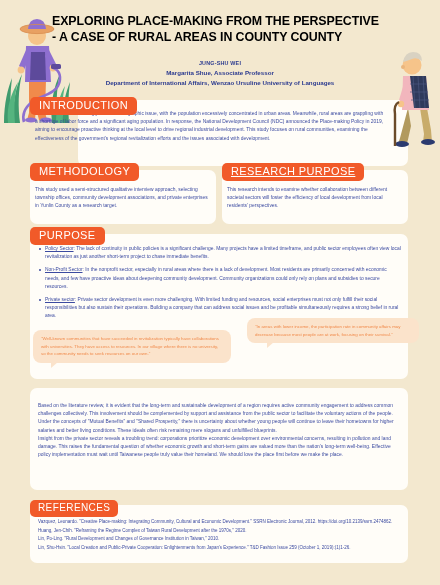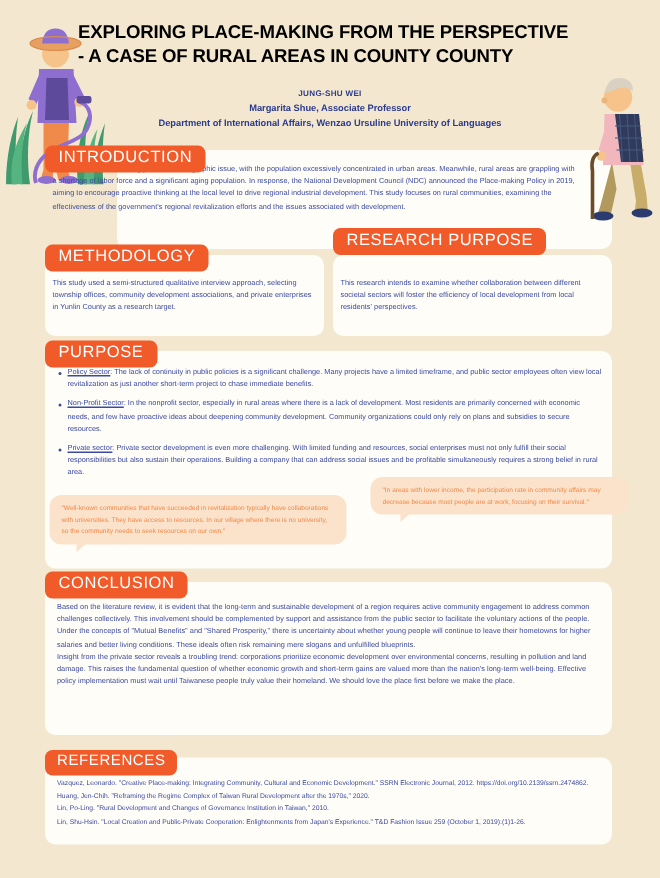--- a/index.html
+++ b/index.html
@@ -232,21 +232,21 @@
 
   <div class="card" style="left:78px; top:100px; width:330px; height:66px;"></div>
   <div class="tag" style="left:30px; top:97px;">INTRODUCTION</div>
   <div class="body-text" style="left:35px; top:110px; width:350px;">Taiwan faces an increasingly severe demographic issue, with the population excessively concentrated in urban areas. Meanwhile, rural areas are grappling with a shortage of labor force and a significant aging population. In response, the National Development Council (NDC) announced the Place-making Policy in 2019, aiming to encourage proactive thinking at the local level to drive regional industrial development. This study focuses on rural communities, examining the effectiveness of the government's regional revitalization efforts and the issues associated with development.</div>
 
   <div class="card" style="left:30px; top:170px; width:186px; height:54px;"></div>
   <div class="tag" style="left:30px; top:163px;text-align:center;">METHODOLOGY</div>
   <div class="body-text" style="left:35px; top:186px; width:176px;">This study used a semi-structured qualitative interview approach, selecting township offices, community development associations, and private enterprises in Yunlin County as a research target.</div>
 
   <div class="card" style="left:222px; top:170px; width:186px; height:54px;"></div>
-  <div class="tag" style="left:222px; top:152px;">RESEARCH PURPOSE</div>
+  <div class="tag" style="left:222px; top:163px;text-decoration:underline;">RESEARCH PURPOSE</div>
   <div class="body-text" style="left:227px; top:186px; width:176px;">This research intends to examine whether collaboration between different societal sectors will foster the efficiency of local development from local residents' perspectives.</div>
 
   <div class="card" style="left:30px; top:234px; width:378px; height:145px;"></div>
   <div class="tag" style="left:30px; top:227px;">PURPOSE</div>
 
   <div class="bullets" style="left:38px; top:245px; width:364px;">
     <div class="bullet-row">
       <u>Policy Sector</u><span>: The lack of continuity in public policies is a significant challenge. Many projects have a limited timeframe, and public sector employees often view local revitalization as just another short-term project to chase immediate benefits.</span>
     </div>
     <div class="bullet-row">
@@ -254,21 +254,20 @@
     </div>
     <div class="bullet-row">
       <u>Private sector</u><span>: Private sector development is even more challenging. With limited funding and resources, social enterprises must not only fulfill their social responsibilities but also sustain their operations. Building a company that can address social issues and be profitable simultaneously requires a strong belief in rural area.</span>
     </div>
   </div>
 
   <div class="quote left">"Well-known communities that have succeeded in revitalization typically have collaborations with universities. They have access to resources. In our village where there is no university, so the community needs to seek resources on our own."</div>
   <div class="quote right">"In areas with lower income, the participation rate in community affairs may decrease because most people are at work, focusing on their survival."</div>
 
   <div class="card" style="left:30px; top:388px; width:378px; height:102px;"></div>
-  <div class="tag" style="left:30px; top:381px;">CONCLUSION</div>
   <div class="body-text" style="left:38px; top:402px; width:362px;">
     <p>Based on the literature review, it is evident that the long-term and sustainable development of a region requires active community engagement to address common challenges collectively. This involvement should be complemented by support and assistance from the public sector to facilitate the voluntary actions of the people.</p>
     <p>Under the concepts of "Mutual Benefits" and "Shared Prosperity," there is uncertainty about whether young people will continue to leave their hometowns for higher salaries and better living conditions. These ideals often risk remaining mere slogans and unfulfilled blueprints.</p>
     <p>Insight from the private sector reveals a troubling trend: corporations prioritize economic development over environmental concerns, resulting in pollution and land damage. This raises the fundamental question of whether economic growth and short-term gains are valued more than the nation's long-term well-being. Effective policy implementation must wait until Taiwanese people truly value their homeland. We should love the place first before we make the place.</p>
   </div>
 
   <div class="card" style="left:30px; top:505px; width:378px; height:58px;"></div>
   <div class="tag small" style="left:30px; top:500px;">REFERENCES</div>
   <div class="refs" style="left:38px; top:518px; width:362px;">
     <p>Vazquez, Leonardo. "Creative Place-making: Integrating Community, Cultural and Economic Development." SSRN Electronic Journal, 2012. https://doi.org/10.2139/ssrn.2474862.</p>

